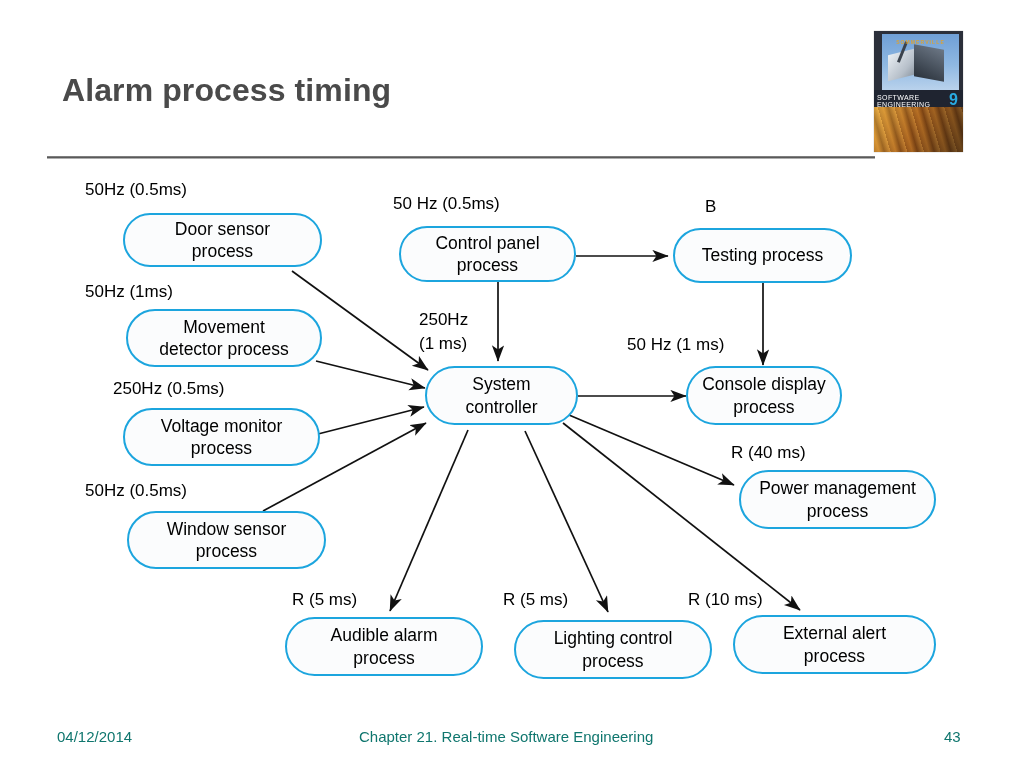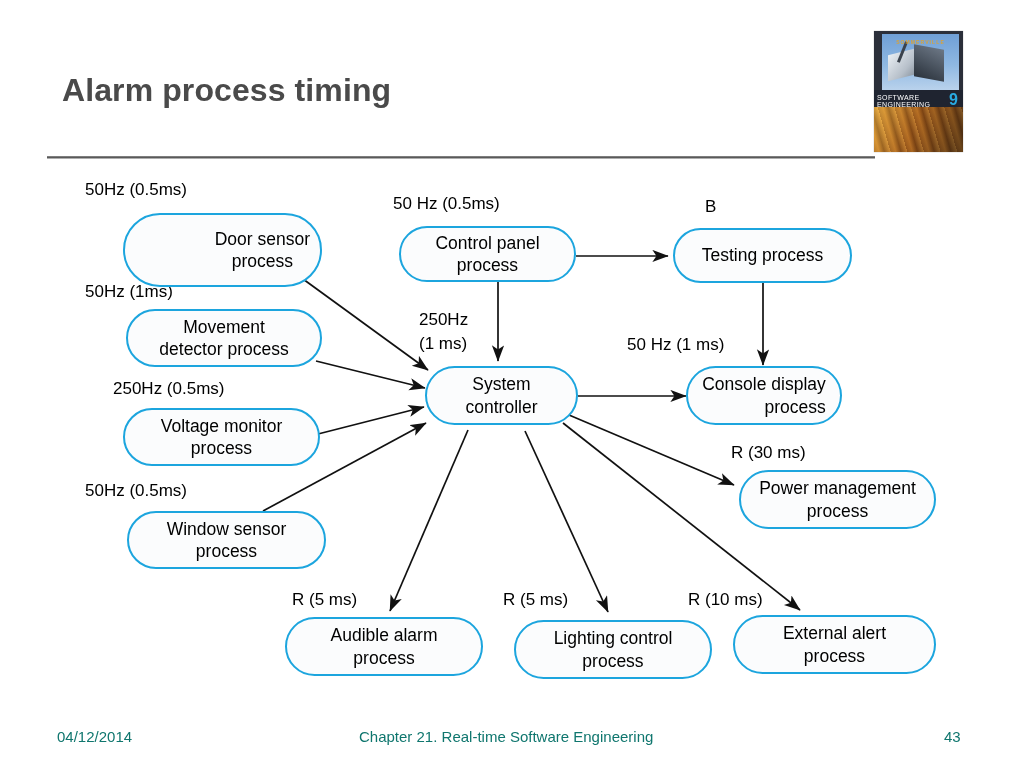--- a/index.html
+++ b/index.html
@@ -234,26 +234,26 @@
 
     <div class="anno" style="left:85px;  top:180px;">50Hz (0.5ms)</div>
     <div class="anno" style="left:85px;  top:282px;">50Hz (1ms)</div>
     <div class="anno" style="left:85px;  top:379px;margin-left:28px;">250Hz (0.5ms)</div>
     <div class="anno" style="left:85px;  top:481px;">50Hz (0.5ms)</div>
     <div class="anno" style="left:393px; top:194px;">50 Hz (0.5ms)</div>
     <div class="anno" style="left:419px; top:310px;">250Hz</div>
     <div class="anno" style="left:419px; top:334px;">(1 ms)</div>
     <div class="anno" style="left:705px; top:197px;">B</div>
     <div class="anno" style="left:627px; top:335px;">50 Hz (1 ms)</div>
-    <div class="anno" style="left:731px; top:443px;">R (30 ms)</div>
+    <div class="anno" style="left:731px; top:443px;">R (40 ms)</div>
     <div class="anno" style="left:292px; top:590px;">R (5 ms)</div>
     <div class="anno" style="left:503px; top:590px;">R (5 ms)</div>
     <div class="anno" style="left:688px; top:590px;">R (10 ms)</div>
 
-    <div class="proc" style="left:123px; top:213px; width:199px; height:74px;justify-content:flex-end;">
+    <div class="proc" style="left:123px; top:213px; width:199px; height:54px;">
       <div>
         <span>Door sensor</span>
         <span>process</span>
       </div>
     </div>
 
     <div class="proc" style="left:126px; top:309px; width:196px; height:58px;">
       <div>
         <span>Movement</span>
         <span>detector process</span>
@@ -287,21 +287,21 @@
       </div>
     </div>
 
     <div class="proc" style="left:425px; top:366px; width:153px; height:59px;">
       <div>
         <span>System</span>
         <span>controller</span>
       </div>
     </div>
 
-    <div class="proc" style="left:686px; top:366px; width:156px; height:59px;text-align:right;">
+    <div class="proc" style="left:686px; top:366px; width:156px; height:59px;">
       <div>
         <span>Console display</span>
         <span>process</span>
       </div>
     </div>
 
     <div class="proc" style="left:739px; top:470px; width:197px; height:59px;">
       <div>
         <span>Power management</span>
         <span>process</span>

